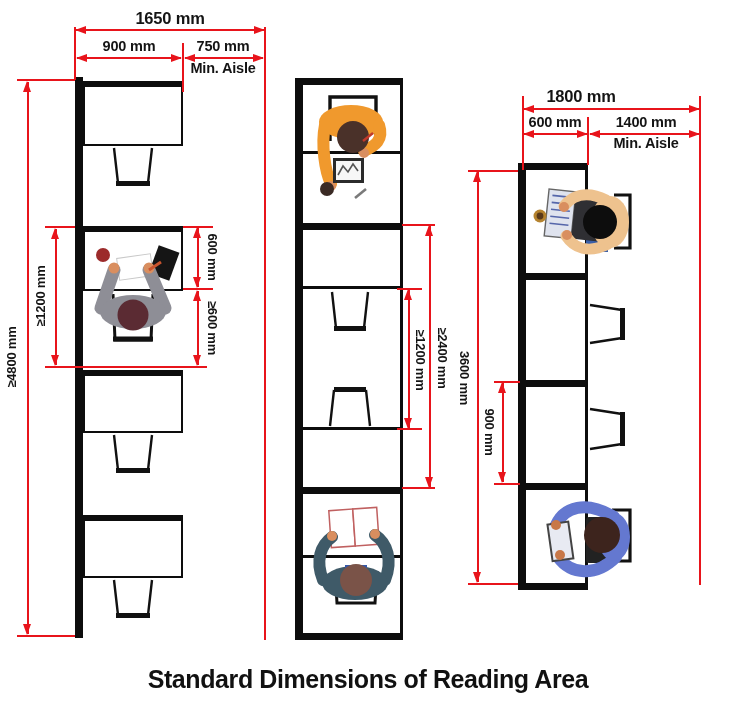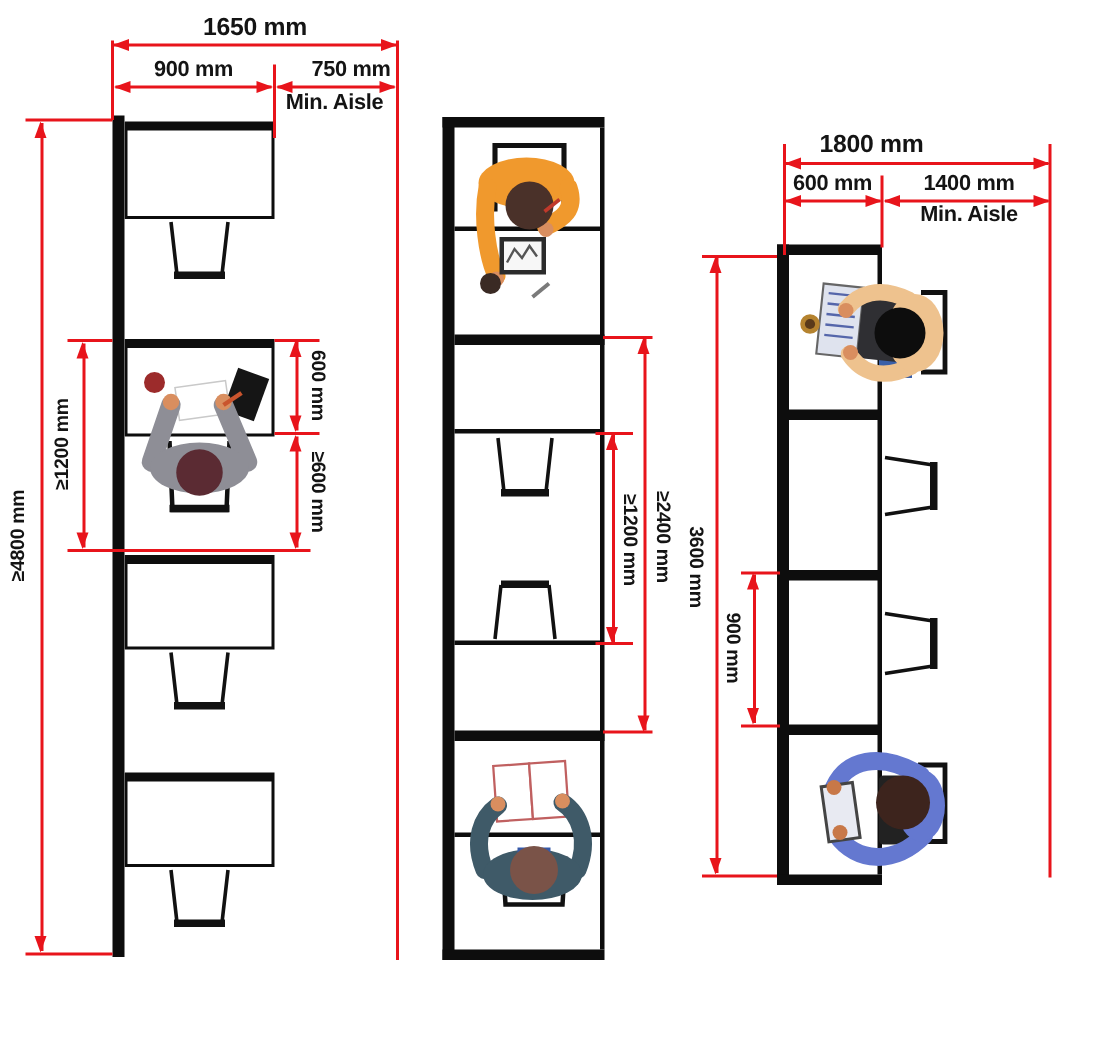--- a/index.html
+++ b/index.html
@@ -175,21 +175,21 @@
   </svg>
 
   <div class="tick" style="left:74px;top:27px;width:2.2px;height:53px;"></div>
   <div class="tick" style="left:182px;top:43px;width:2.2px;height:49px;"></div>
   <div class="tick" style="left:264px;top:27px;width:2.2px;height:613px;"></div>
   <div class="dimh" style="left:76px;top:29px;width:188px;"></div>
   <div class="lb f16" style="left:170px;top:19px;">1650 mm</div>
   <div class="dimh" style="left:77px;top:57px;width:104px;"></div>
   <div class="lb f14" style="left:129px;top:47px;">900 mm</div>
   <div class="dimh" style="left:185px;top:57px;width:78px;"></div>
-  <div class="lb f14" style="left:234px;top:47px;">750 mm</div>
+  <div class="lb f14" style="left:223px;top:47px;">750 mm</div>
   <div class="lb f14" style="left:223px;top:69px;">Min. Aisle</div>
 
   <div class="tick" style="left:17px;top:79px;width:58px;height:2.2px;"></div>
   <div class="tick" style="left:17px;top:635px;width:58px;height:2.2px;"></div>
   <div class="dimv" style="left:27px;top:82px;height:552px;"></div>
   <div class="lb vccw" style="left:12px;top:357px;">≥4800 mm</div>
 
   <div class="tick" style="left:45px;top:226px;width:30px;height:2.2px;"></div>
   <div class="tick" style="left:45px;top:366px;width:162px;height:2.2px;"></div>
   <div class="dimv" style="left:55px;top:229px;height:136px;"></div>
@@ -225,13 +225,14 @@
   <div class="tick" style="left:468px;top:170px;width:50px;height:2.2px;"></div>
   <div class="tick" style="left:468px;top:583px;width:50px;height:2.2px;"></div>
   <div class="dimv" style="left:477px;top:172px;height:410px;"></div>
   <div class="lb vcw" style="left:464px;top:378px;">3600 mm</div>
 
   <div class="tick" style="left:494px;top:381px;width:26px;height:2.2px;"></div>
   <div class="tick" style="left:494px;top:483px;width:26px;height:2.2px;"></div>
   <div class="dimv" style="left:502px;top:383px;height:99px;"></div>
   <div class="lb vcw" style="left:489px;top:432px;">900 mm</div>
 
+  <div class="title">Standard Dimensions of Reading Area</div>
 </div>
 
 </body></html>

